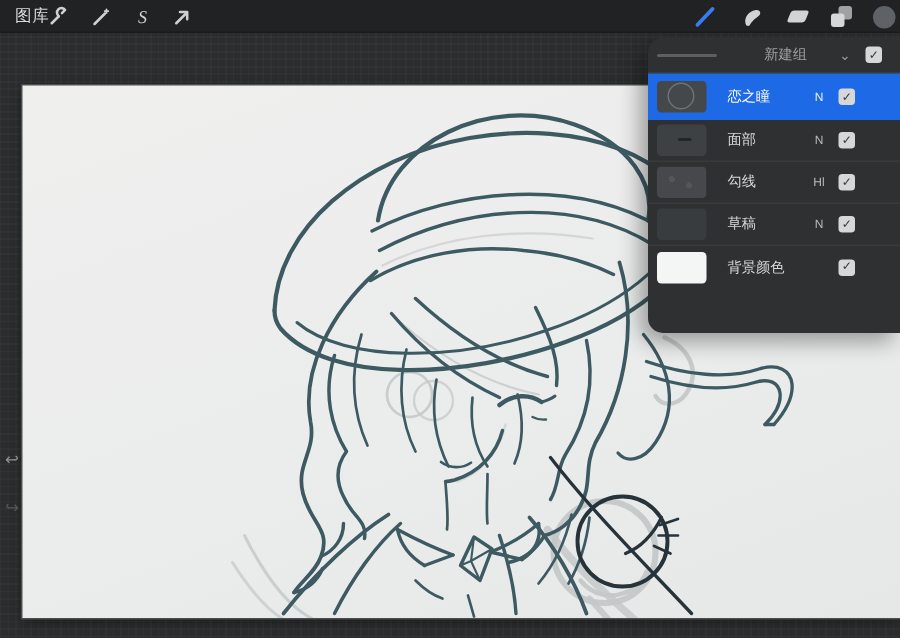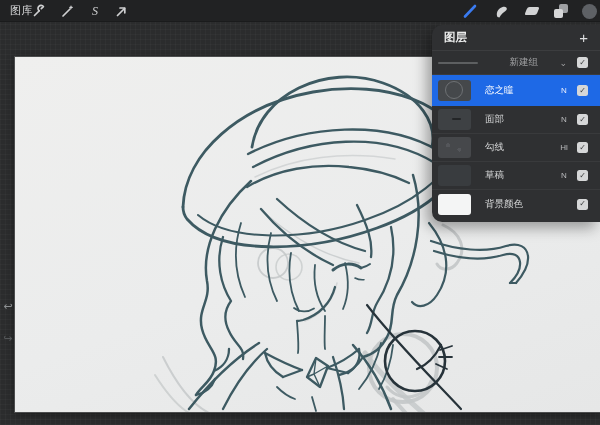--- a/index.html
+++ b/index.html
@@ -52,21 +52,21 @@
   .panel-title { color:#ebecec; font-size:11.5px; font-weight:bold; }
   .panel-add { color:#dedfe0; font-size:15px; font-weight:400; line-height:1; }
 
   .group-row { height:24px; display:flex; align-items:center;
     border-bottom:1px solid #3a3b3d; padding:0 12px 0 6px; }
   .group-dash { width:40px; height:2px; background:#5d5f61; border-radius:1px; }
   .group-name { color:#9fa0a2; font-size:9.5px; margin-left:10px; flex:1;text-align:center; }
   .group-chevron { color:#9fa0a2; font-size:9px; margin-right:10px; }
 
   .layer-row { height:28px; display:flex; align-items:center;
-    border-bottom:1px solid #393a3c; padding:0 12px 0 6px; position:relative; }
+    border-bottom:1px solid #393a3c; padding:0 30px 0 6px; position:relative; }
   .layer-row.selected { background:#1e69e6; height:31px; border-bottom:none; }
   .thumb { width:33px; height:21px; border-radius:3px; background:#3e4144;
     position:relative; overflow:hidden; flex:none; }
   .selected .thumb { background:#45484b; }
   .thumb .eye-circle { position:absolute; left:7px; top:1px; width:18px; height:18px;
     border:1.5px solid #6e7174; border-radius:50%; }
   .thumb .dash { position:absolute; left:14px; top:9px; width:9px; height:2px;
     background:#232527; border-radius:1px; }
   .thumb.lines { background:#46484b;
     background-image:radial-gradient(circle at 30% 40%, #54565a 0 2px, transparent 2px),
@@ -229,24 +229,20 @@
         <path stroke-width="2.2" d="M352,248 C378,282 414,318 446,352"></path>
       </g>
     </svg>
   </div>
 
   <div class="undo">↩</div>
   <div class="redo">↩</div>
 
   <div class="panel">
 
-    <div class="panel-header">
-      <span class="panel-title">图层</span>
-      <span class="panel-add">+</span>
-    </div>
 
     <div class="group-row">
       <span class="group-dash"></span>
       <span class="group-name">新建组</span>
       <span class="group-chevron">⌄</span>
       <span class="checkbox">✓</span>
     </div>
 
     <div class="layer-row selected">
       <span class="thumb">

